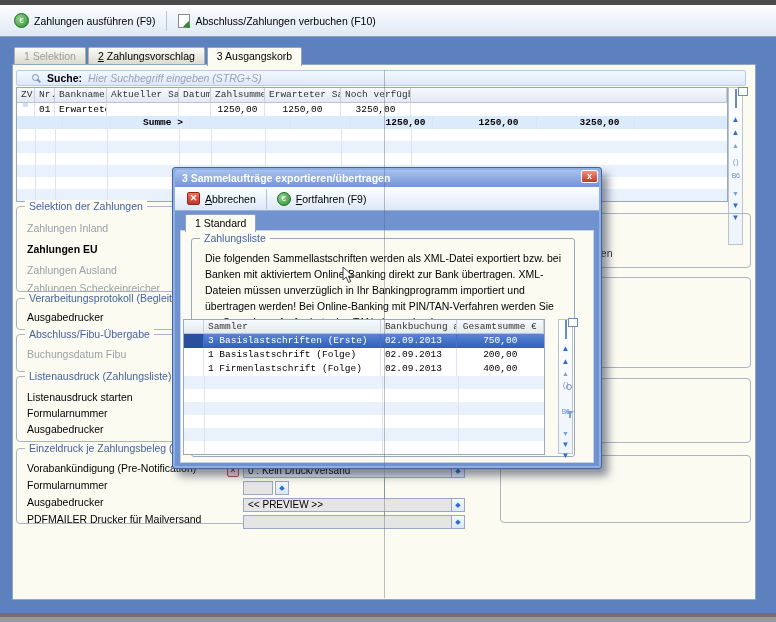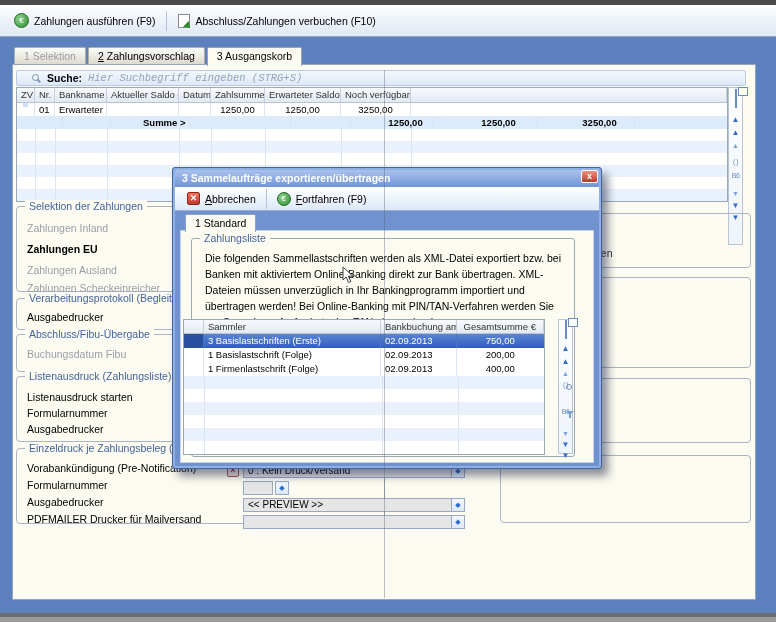--- a/index.html
+++ b/index.html
@@ -30,29 +30,29 @@
 
   
   .content { position:absolute; left:12px; top:64px; width:744px; height:536px;
     background:#fcfbf1; border:1px solid #93a5bd; z-index:2; }
 
   
   .searchbar { position:absolute; left:3px; top:5px; width:730px; height:16px;
     background:linear-gradient(#f3f8fe,#dde9f9); border:1px solid #b9cbe4; border-radius:2px;
     display:flex; align-items:center; font-size:10.5px; padding-left:14px; gap:6px; }
   .searchbar b { font-weight:bold; }
-  .search-ph { font-style:italic; color:#98a2b4;font-family:Liberation Mono, monospace; }
+  .search-ph { font-style:italic; color:#98a2b4; }
   .ic-mag { width:10px; height:10px; position:relative; flex:0 0 auto; }
   .ic-mag::before { content:""; position:absolute; width:5px; height:5px; border:1.5px solid #7a93b8; border-radius:50%; left:1px; top:1px; }
   .ic-mag::after { content:""; position:absolute; width:4px; height:1.5px; background:#7a93b8; transform:rotate(45deg); left:6px; top:7px; }
 
   
   .grid { position:absolute; left:3px; top:22px; width:712px; border:1px solid #9aa8ba; background:#fff; }
   .tr { display:flex; }
-  .td { font-size:9.5px; padding:0 4px; overflow:hidden; white-space:nowrap; border-right:1px solid #dbe5f1; line-height:13px; }
+  .td { font-size:9.5px; padding:0 4px; overflow:hidden; white-space:nowrap; border-right:1px solid #dbe5f1; line-height:13px;font-family:Liberation Mono, monospace; }
   .th-row { background:linear-gradient(#f7fafd,#e2e9f2); border-bottom:1px solid #b9c4d2; }
   .th-row .td { color:#333; border-right:1px solid #c6cfda; line-height:14px; height:14px; }
   .c0{width:18px}.c1{width:20px}.c2{width:52px}.c3{width:72px}.c4{width:32px}
   .c5{width:54px}.c6{width:76px}.c7{width:70px}.cf{flex:1;border-right:none}
   .num { text-align:center; }
   .row-data { height:13px; background:#fff; }
   .row-sum { height:13px; background:#dcebfb; font-weight:bold; }
   .row-sum .td { font-weight:bold;margin-left:28px; }
   .empty-rows { position:relative; height:72px;
     background:repeating-linear-gradient(to bottom,#ffffff 0 12px,#e9f2fc 12px 24px); }

